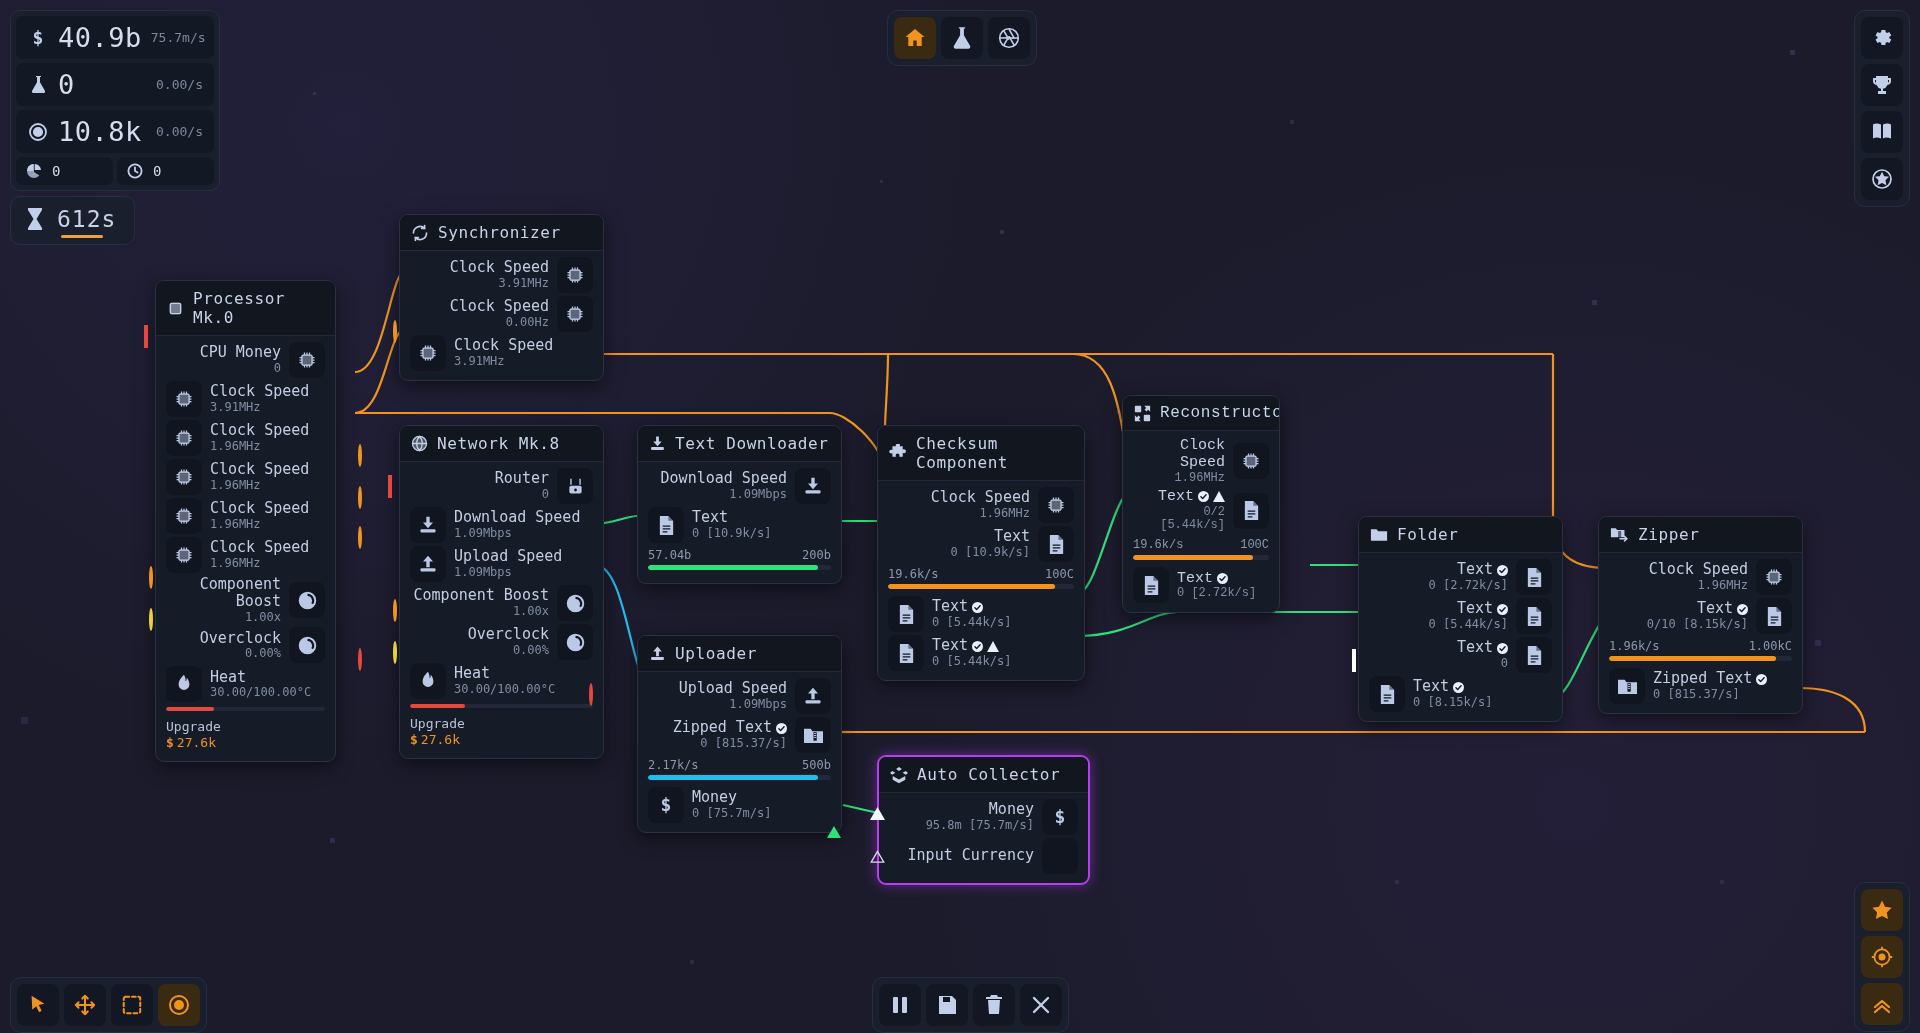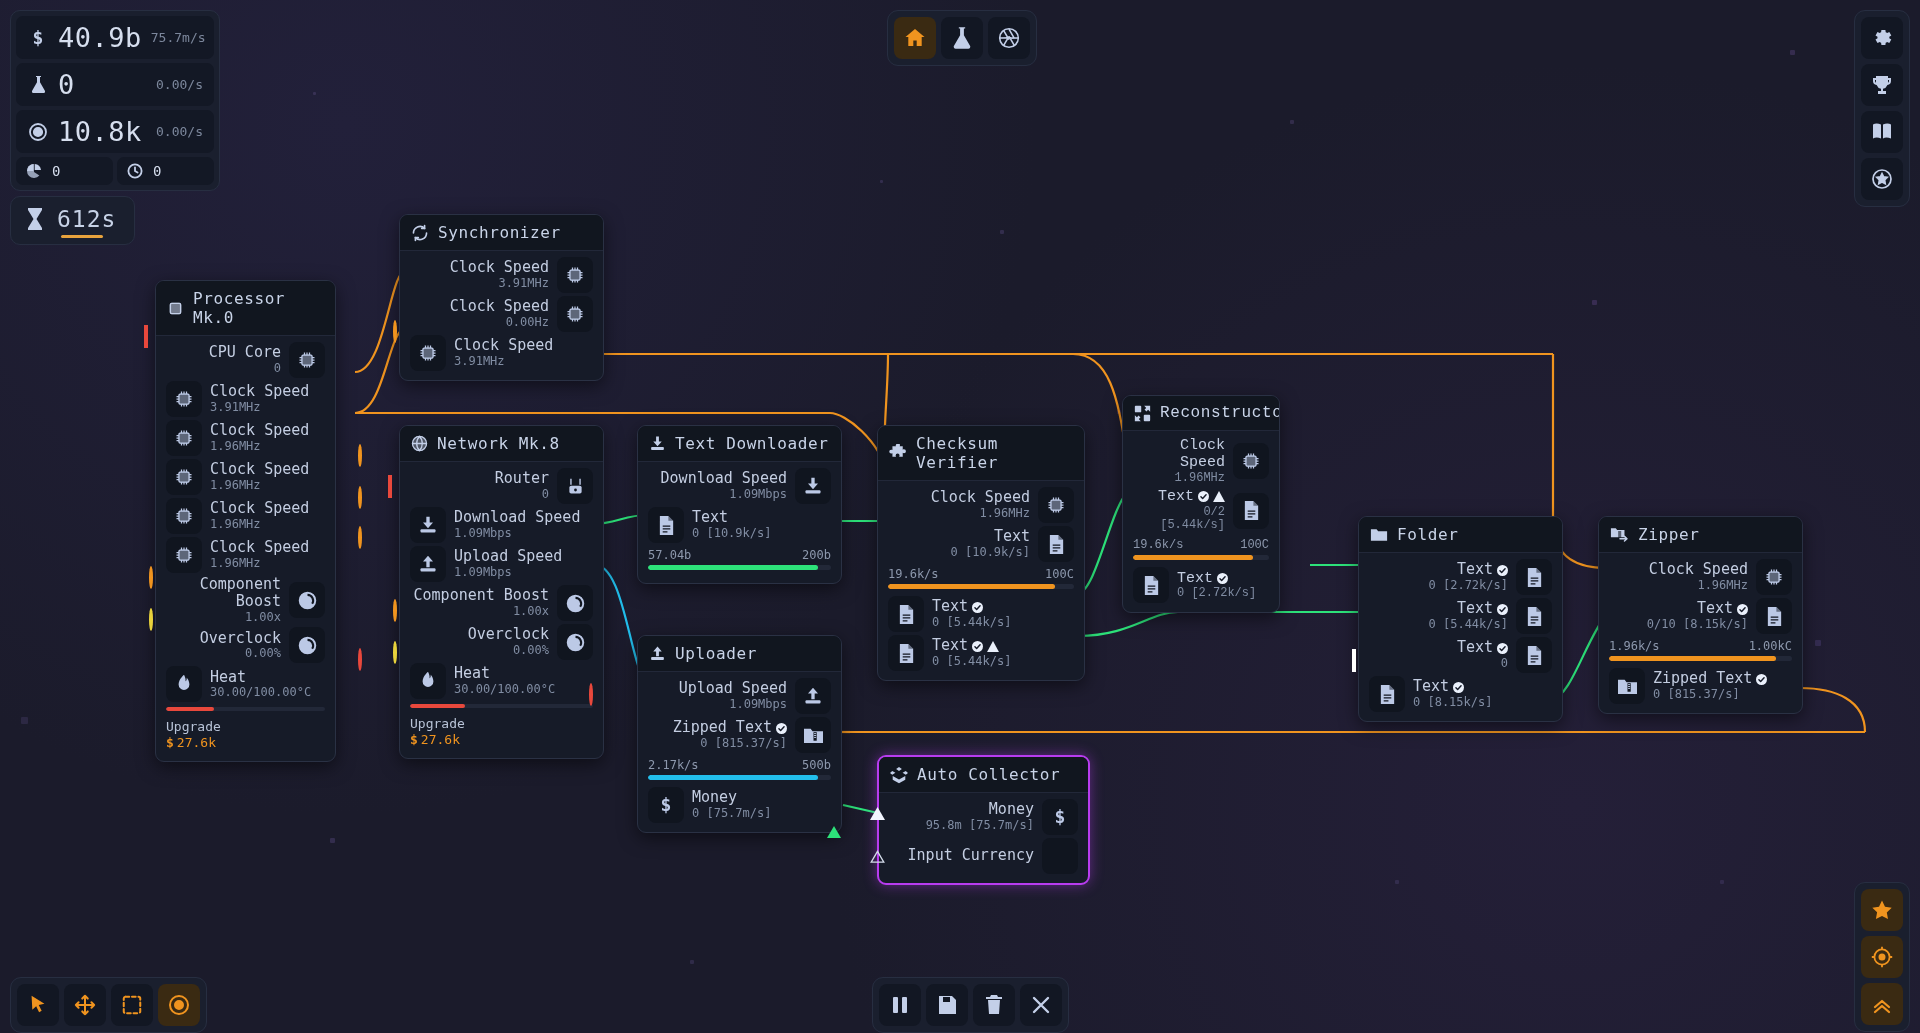--- a/index.html
+++ b/index.html
@@ -371,21 +371,21 @@
           <svg width="17" height="17" viewBox="0 0 20 20" fill="none" stroke="#c3cfe8" stroke-width="1.6">
               <rect x="4" y="4" width="12" height="12" rx="1.5" fill="#c3cfe8" opacity=".55"></rect>
               <rect x="4" y="4" width="12" height="12" rx="1.5"></rect>
             </svg>
         </span>
         <span class="node-title">Processor Mk.0</span>
       </div>
       <div class="node-body">
         <div class="row right">
           <div class="txt ralign">
-            <span class="lbl">CPU Core</span>
+            <span class="lbl">CPU Money</span>
             <span class="sub">0</span>
           </div>
           <div class="sq">
             <svg width="20" height="20" viewBox="0 0 24 24" fill="none" stroke="#bcc9e6" stroke-width="1.5">
                 <rect x="6" y="6" width="12" height="12" rx="1.6" fill="#bcc9e6" opacity=".45"></rect>
                 <rect x="6" y="6" width="12" height="12" rx="1.6"></rect>
                 <path d="M9 3v3M12 3v3M15 3v3M9 18v3M12 18v3M15 18v3M3 9h3M3 12h3M3 15h3M18 9h3M18 12h3M18 15h3"></path>
               </svg>
           </div>
         </div>
@@ -801,21 +801,21 @@
   </div>
 
   <div class="node" style="left:877px;top:425px;">
     <div class="node-box" style="width:208px;">
       <div class="node-head">
         <span class="hd-ico">
           <svg width="18" height="18" viewBox="0 0 22 22" fill="#c3cfe8">
               <path d="M8.6 1.4a2.4 2.4 0 014.8 0c0 .6-.2 1-.5 1.5h3.9v4c.5-.3 1-.5 1.5-.5a2.4 2.4 0 010 4.8c-.5 0-1-.2-1.5-.5v4.9h-4.4c.3-.5.5-1 .5-1.5a2.4 2.4 0 00-4.8 0c0 .5.2 1 .5 1.5H4.2v-4.4c-.5.3-1 .5-1.5.5a2.4 2.4 0 010-4.8c.5 0 1 .2 1.5.5V2.9h4.4c-.3-.5-.5-.9-.5-1.5z"></path>
             </svg>
         </span>
-        <span class="node-title">Checksum Verifier</span>
+        <span class="node-title">Checksum Component</span>
       </div>
       <div class="node-body">
         <div class="row right">
           <div class="txt ralign">
             <span class="lbl">Clock Speed</span>
             <span class="sub">1.96MHz</span>
           </div>
           <div class="sq">
             <svg width="20" height="20" viewBox="0 0 24 24" fill="none" stroke="#bcc9e6" stroke-width="1.5">
                 <rect x="6" y="6" width="12" height="12" rx="1.6" fill="#bcc9e6" opacity=".45"></rect>

